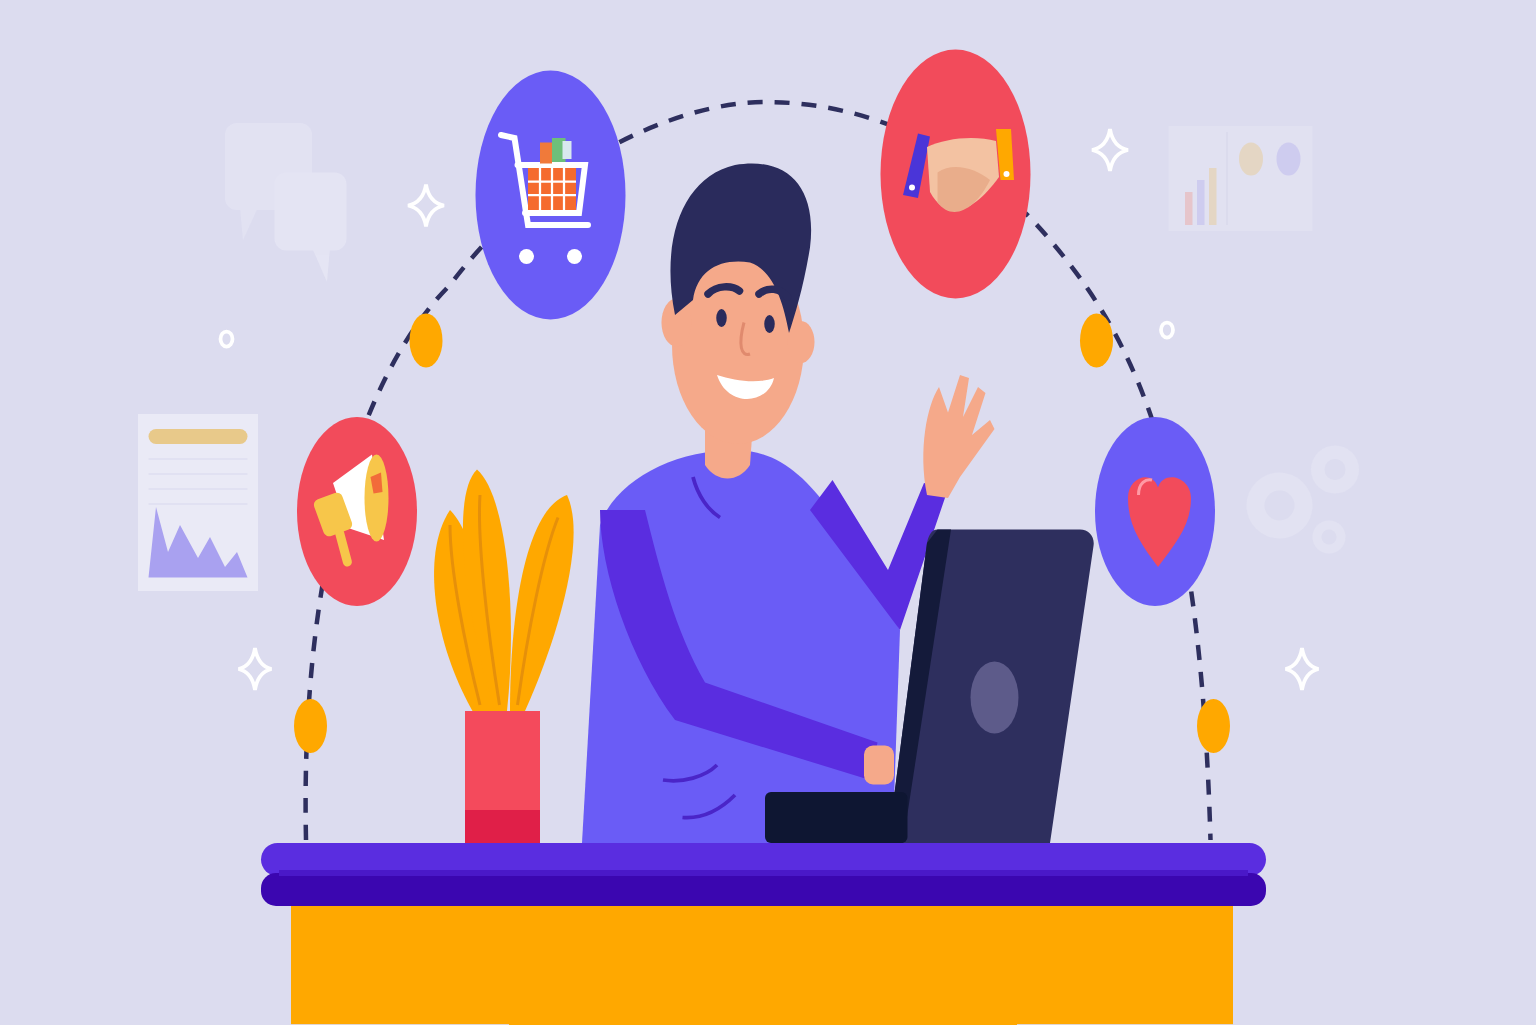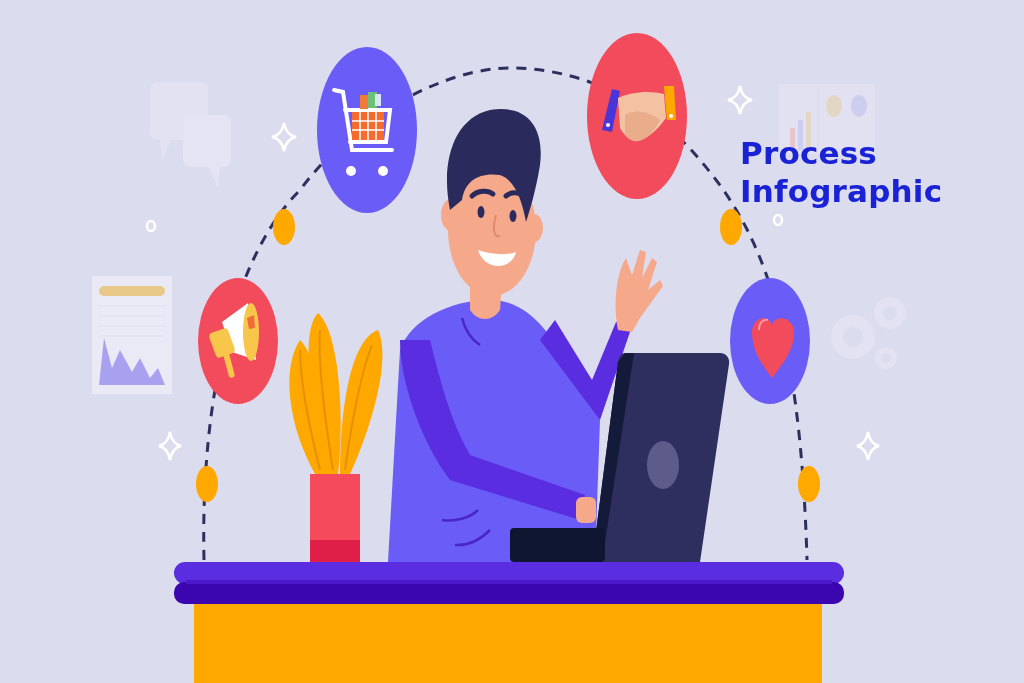--- a/index.html
+++ b/index.html
@@ -162,18 +162,14 @@
   </g>
 
   <g>
     <rect x="194" y="602" width="628" height="81" fill="#ffa800"></rect>
     <rect x="174" y="562" width="670" height="22" rx="11" fill="#5a2de0"></rect>
     <rect x="174" y="582" width="670" height="22" rx="10" fill="#3b06b0"></rect>
     <rect x="186" y="580" width="646" height="4" fill="#4a18c8"></rect>
   </g>
 </svg>
 
-<div class="title">
-  <span>Process</span>
-  <span>Infographic</span>
-</div>
 
 </div>
 
 </body></html>

